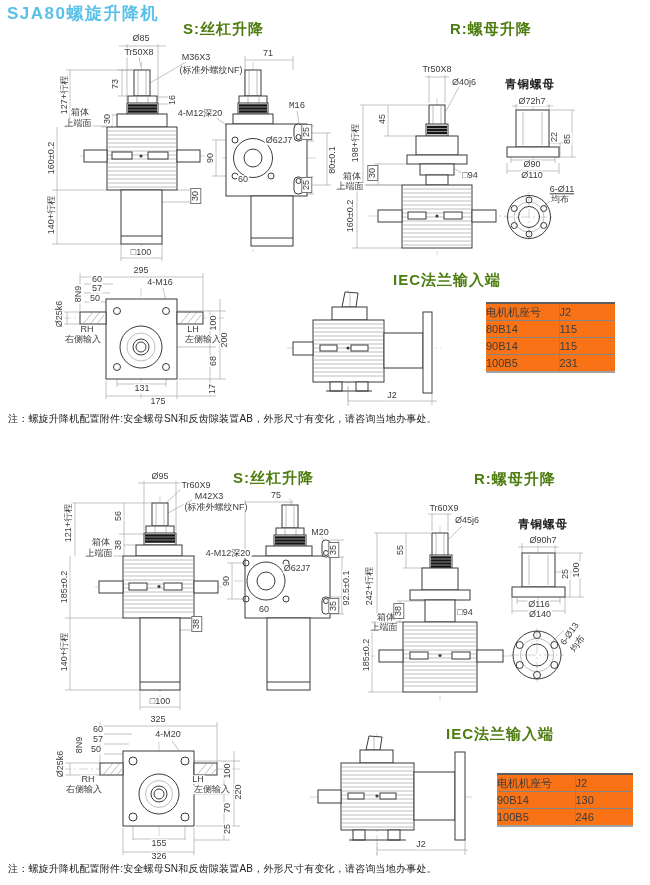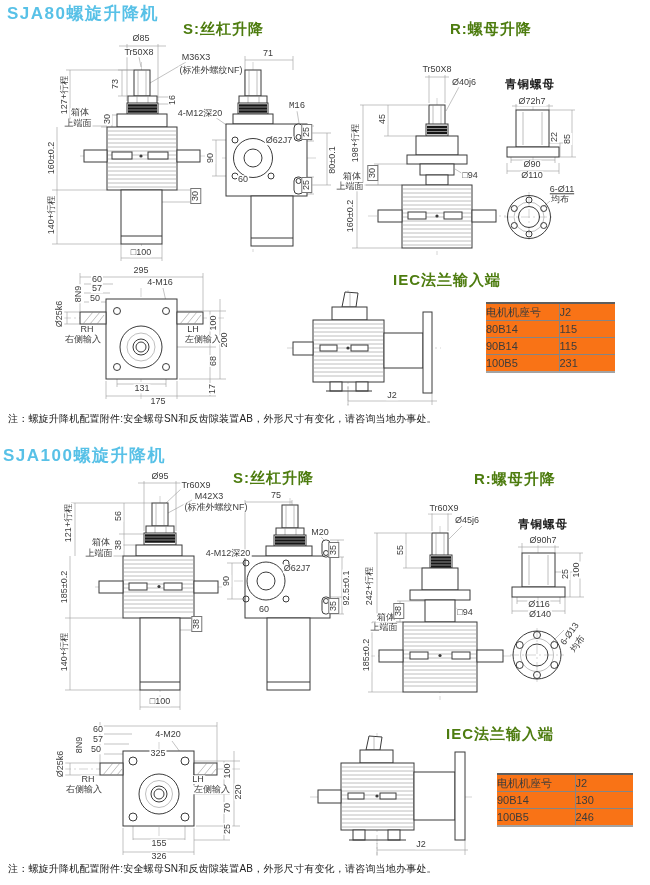--- a/index.html
+++ b/index.html
@@ -344,21 +344,21 @@
       <span class="dim" style="left: 216px; top: 508px;">(标准外螺纹NF)</span>
       <span class="dim rv" style="left: 119px; top: 516px;">56</span>
       <span class="dim rv" style="left: 119px; top: 545px;">38</span>
       <span class="dim rv" style="left: 69px; top: 523px;">121+行程</span>
       <span class="dim" style="left: 101px; top: 543px;">箱体</span>
       <span class="dim" style="left: 99px; top: 554px;">上端面</span>
       <span class="dim rv" style="left: 65px; top: 587px;">185±0.2</span>
       <span class="dim rv" style="left: 65px; top: 652px;">140+行程</span>
       <span class="dim rv box" style="left: 197px; top: 624px;">38</span>
       <span class="dim" style="left: 160px; top: 702px;">□100</span>
-      <span class="dim" style="left: 158px; top: 720px; margin-top: 34px;">325</span>
+      <span class="dim" style="left: 158px; top: 720px;">325</span>
       <span class="dim" style="left: 276px; top: 496px;">75</span>
       <span class="dim" style="left: 228px; top: 554px;">4-M12深20</span>
       <span class="dim" style="left: 320px; top: 533px;">M20</span>
       <span class="dim rv box" style="left: 334px; top: 550px;">35</span>
       <span class="dim rv" style="left: 347px; top: 588px;">92.5±0.1</span>
       <span class="dim rv box" style="left: 334px; top: 606px;">35</span>
       <span class="dim" style="left: 297px; top: 569px;">Ø62J7</span>
       <span class="dim rv" style="left: 227px; top: 581px;">90</span>
       <span class="dim" style="left: 264px; top: 610px;">60</span>
       <span class="dim" style="left: 444px; top: 509px;">Tr60X9</span>
@@ -395,21 +395,20 @@
       <span class="dim" style="left: 159px; top: 844px;">155</span>
       <span class="dim" style="left: 159px; top: 857px;">326</span>
       <span class="dim" style="left: 421px; top: 845px;">J2</span>
     </div>
 
 <h1 class="title" style="left:7px;top:2px">SJA80螺旋升降机</h1>
 <div class="hdr" style="left:183px;top:20px">S:丝杠升降</div>
 <div class="hdr" style="left:450px;top:20px">R:螺母升降</div>
 <div class="hdr" style="left:393px;top:271px">IEC法兰输入端</div>
 
-<h1 class="title" style="left:3px;top:444px">SJA100螺旋升降机</h1>
 <div class="hdr" style="left:233px;top:469px">S:丝杠升降</div>
 <div class="hdr" style="left:474px;top:470px">R:螺母升降</div>
 <div class="hdr" style="left:446px;top:725px">IEC法兰输入端</div>
 
 <table class="spec-table" style="left:486px;top:302px;width:129px">
   <colgroup>
         <col style="width:73px">
         <col style="width:56px">
       </colgroup>
   <tbody>

